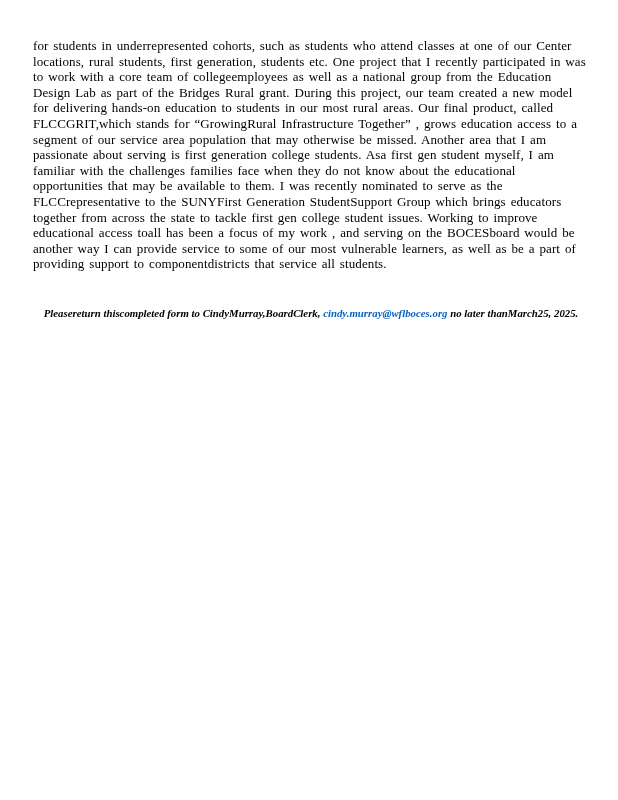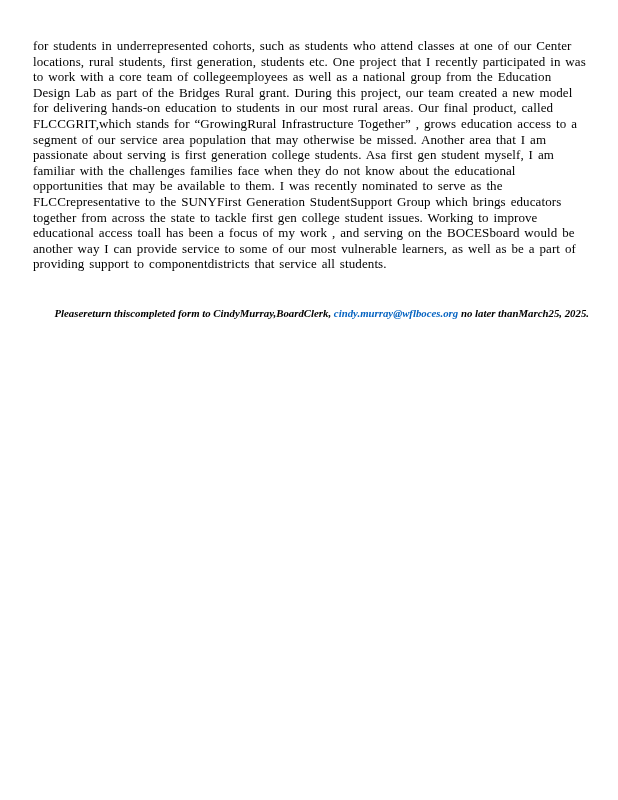--- a/index.html
+++ b/index.html
@@ -27,21 +27,21 @@
     letter-spacing: 0.1px;
     word-spacing: 1.5px;
     text-align: left;
     color: #000000;
   }
   .footer-note {
     position: absolute;
     top: 306px;
     left: 33px;
     width: 556px;
-    text-align: right;
+    text-align: center;
     font-size: 10.8px;
     line-height: 14.5px;
     font-style: italic;
     font-weight: bold;
     color: #000000;
   }
   .email-link {
     color: #0563C1;
     text-decoration: none;
     cursor: pointer;

